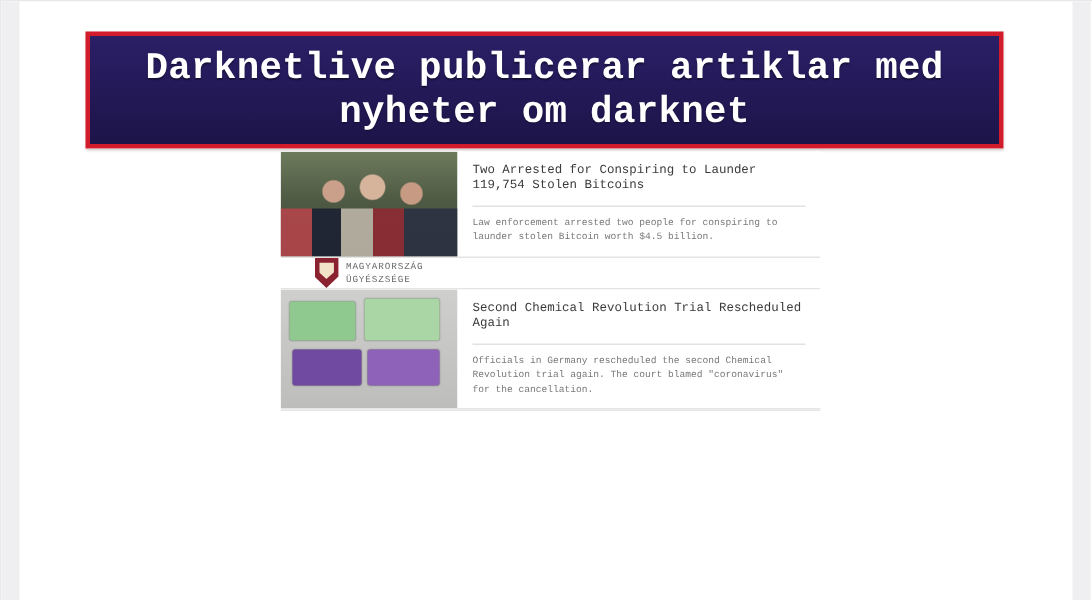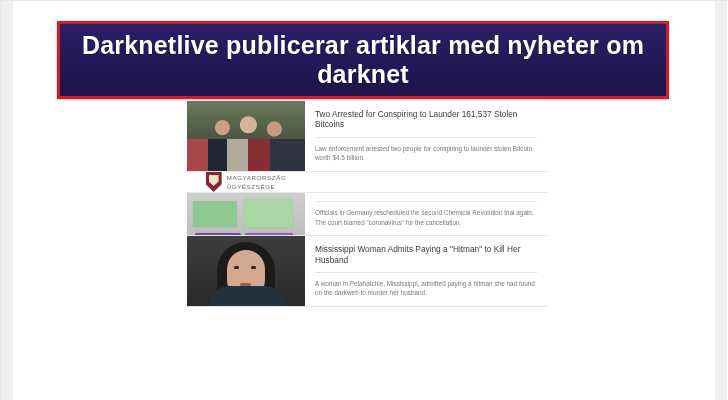--- a/index.html
+++ b/index.html
@@ -13,20 +13,21 @@
     font-family: "Liberation Sans", sans-serif;
     overflow: hidden;
   }
   .frame {
     position: relative;
     width: 728px;
     height: 400px;
     background: #ffffff;
     box-sizing: border-box;
     border: 1px solid #e8e8e8;
+    font-family: Liberation Mono, monospace;
   }
   
   .page-bg {
     position: absolute;
     left: 0; top: 0;
     width: 728px; height: 400px;
     background: #ffffff;
   }
   .edge-left, .edge-right {
     position: absolute;
@@ -237,21 +238,21 @@
     <div class="banner-title">Darknetlive publicerar artiklar med nyheter om darknet</div>
   </div>
 
   <div class="shot">
 
     <div class="article">
       <div class="art-thumb">
         <div class="thumb-family"></div>
       </div>
       <div class="art-body">
-        <p class="art-title">Two Arrested for Conspiring to Launder 161,537 Stolen Bitcoins</p>
+        <p class="art-title">Two Arrested for Conspiring to Launder 119,754 Stolen Bitcoins</p>
         <div class="art-sep"></div>
         <p class="art-desc">Law enforcement arrested two people for conspiring to launder stolen Bitcoin worth $4.5 billion.</p>
       </div>
     </div>
 
     <div class="article">
       <div class="art-thumb">
         <div class="thumb-crest">
           <div class="crest-shield"></div>
           <div class="crest-text">
@@ -266,37 +267,33 @@
       <div class="art-thumb">
         <div class="thumb-packages">
           <div class="pk pk1"></div>
             <div class="pk pk2"></div>
           <div class="pk pk3"></div>
             <div class="pk pk4"></div>
 
         </div>
       </div>
       <div class="art-body">
+        <p class="art-title">Second Chemical Revolution Trial Rescheduled Again</p>
         <div class="art-sep"></div>
         <p class="art-desc">Officials in Germany rescheduled the second Chemical Revolution trial again. The court blamed "coronavirus" for the cancellation.</p>
       </div>
     </div>
 
     <div class="article">
       <div class="art-thumb">
         <div class="thumb-portrait">
           <div class="pt-hair"></div>
           <div class="pt-face"></div>
           <div class="pt-eye l"></div>
           <div class="pt-eye r"></div>
           <div class="pt-mouth"></div>
           <div class="pt-body"></div>
         </div>
       </div>
-      <div class="art-body">
-        <p class="art-title">Mississippi Woman Admits Paying a "Hitman" to Kill Her Husband</p>
-        <div class="art-sep"></div>
-        <p class="art-desc">A woman in Pelahatchie, Mississippi, admitted paying a hitman she had found on the darkweb to murder her husband.</p>
-      </div>
     </div>
 
   </div>
 </div>
 
 </body></html>

